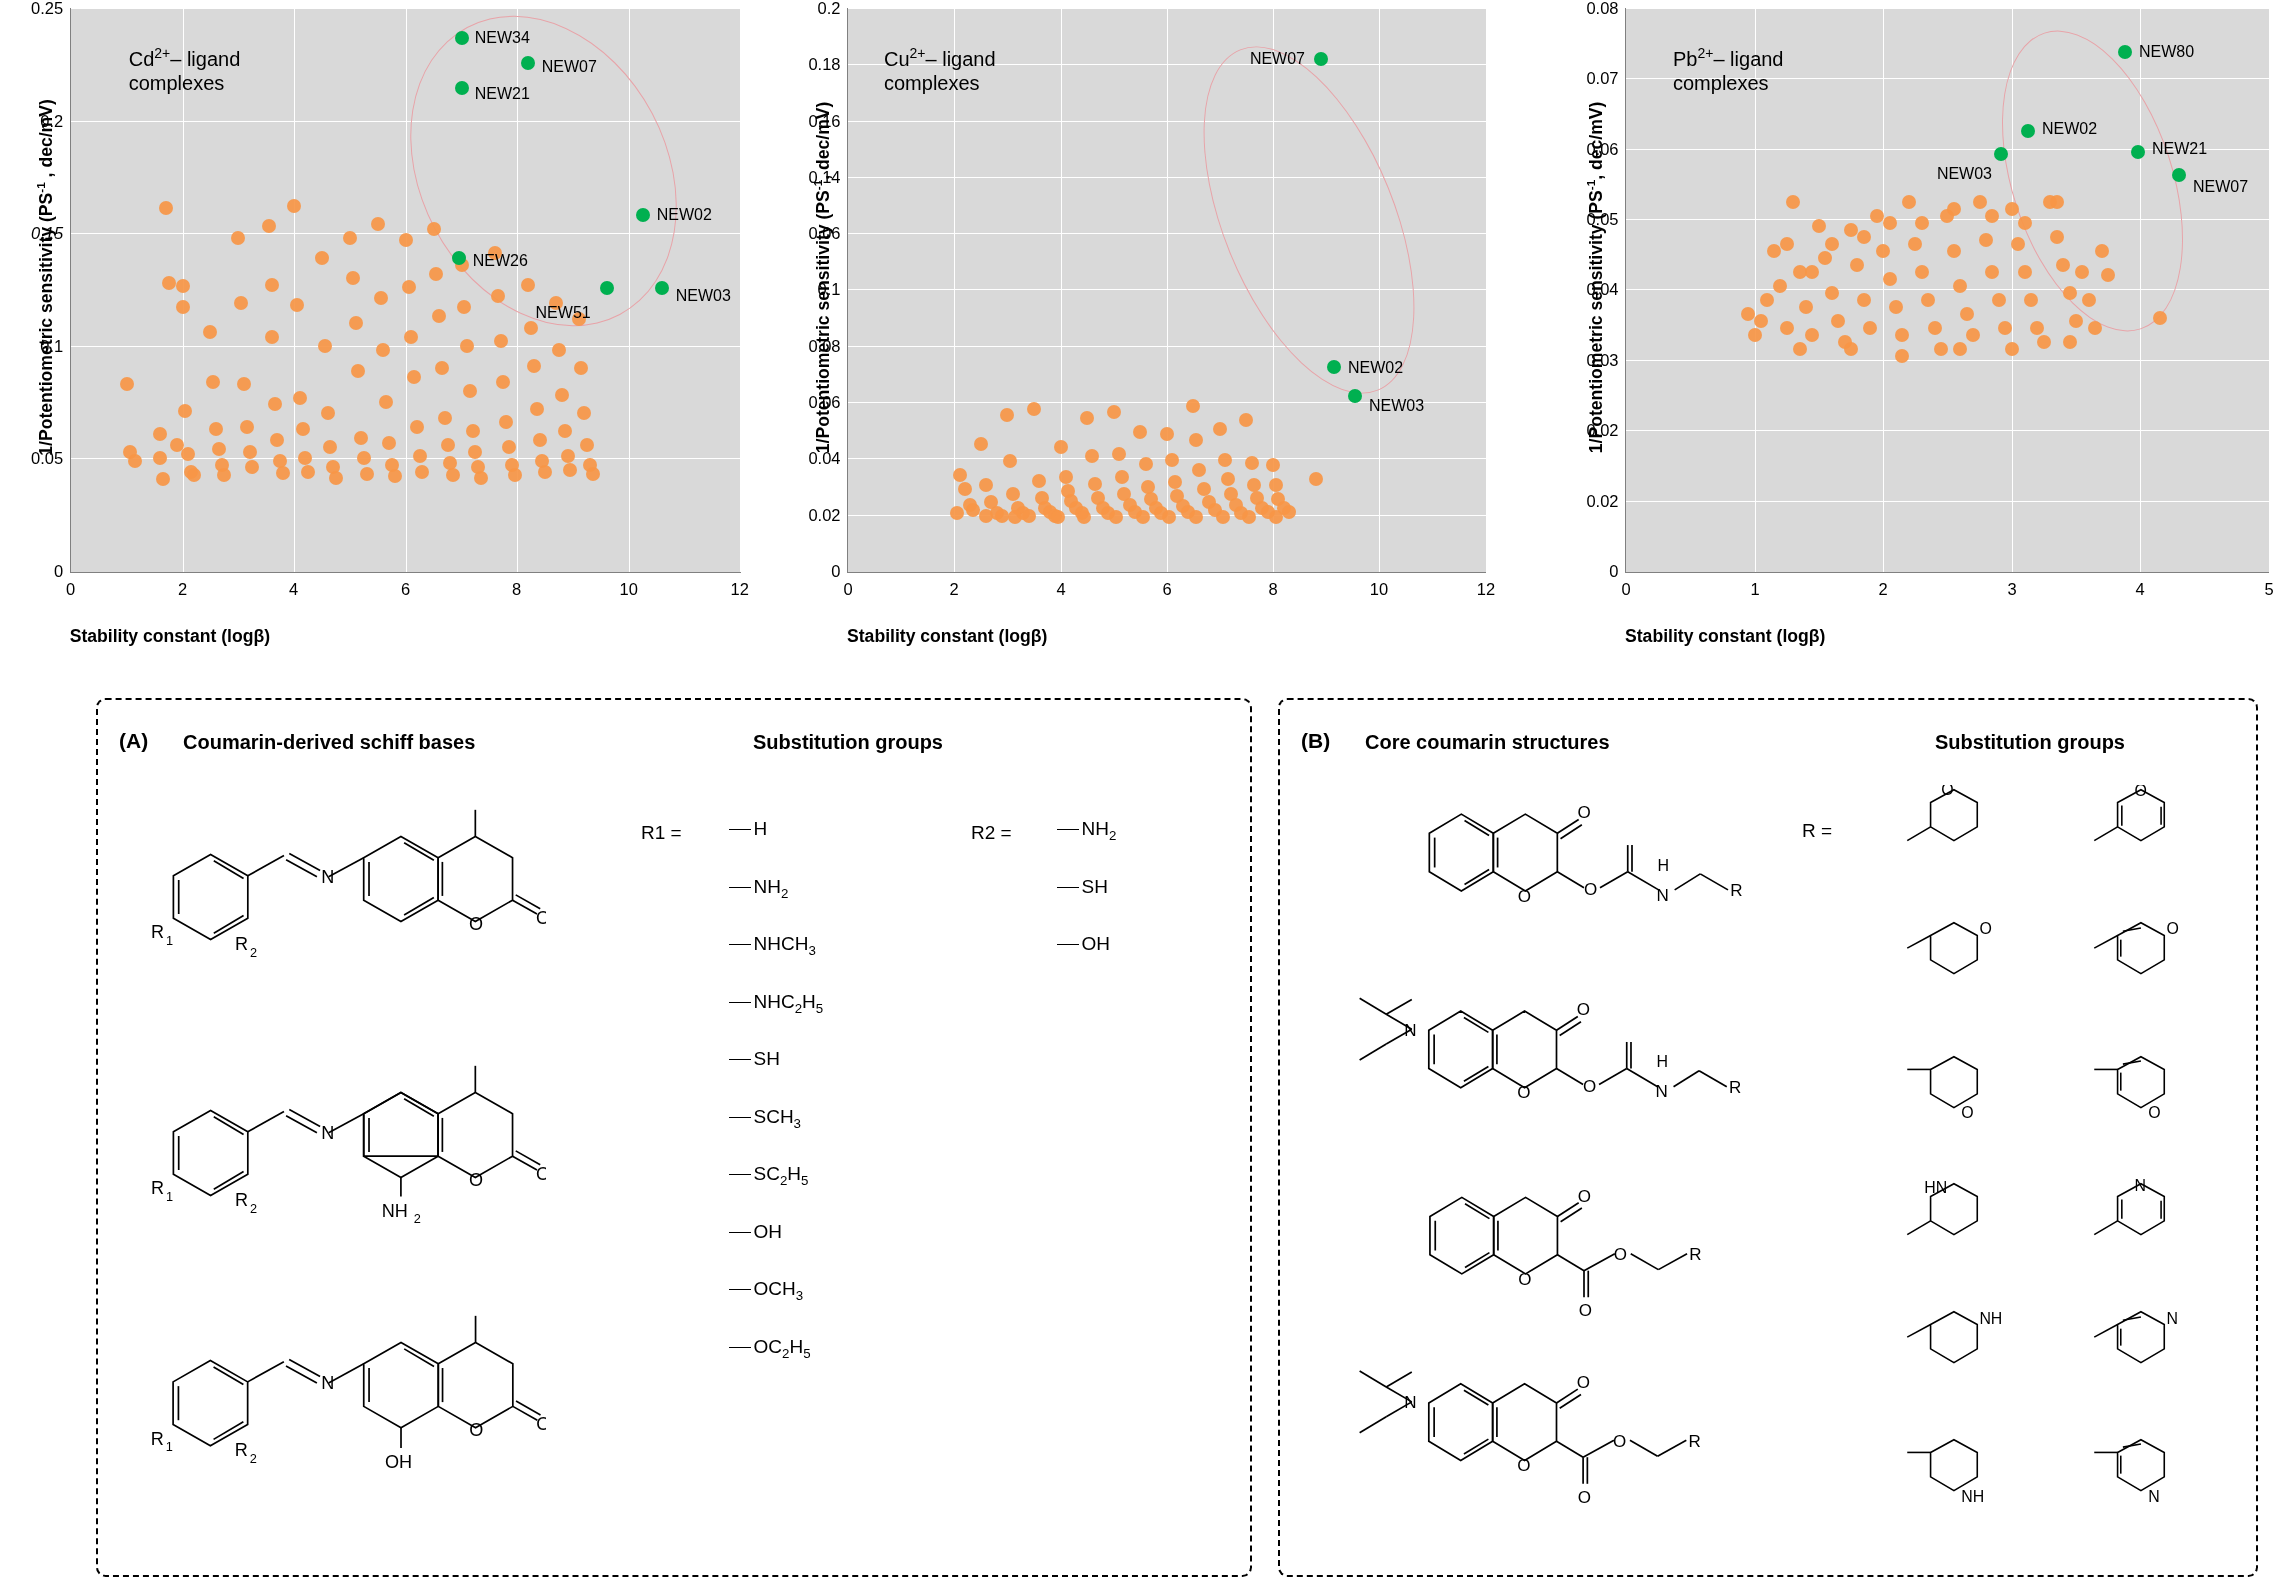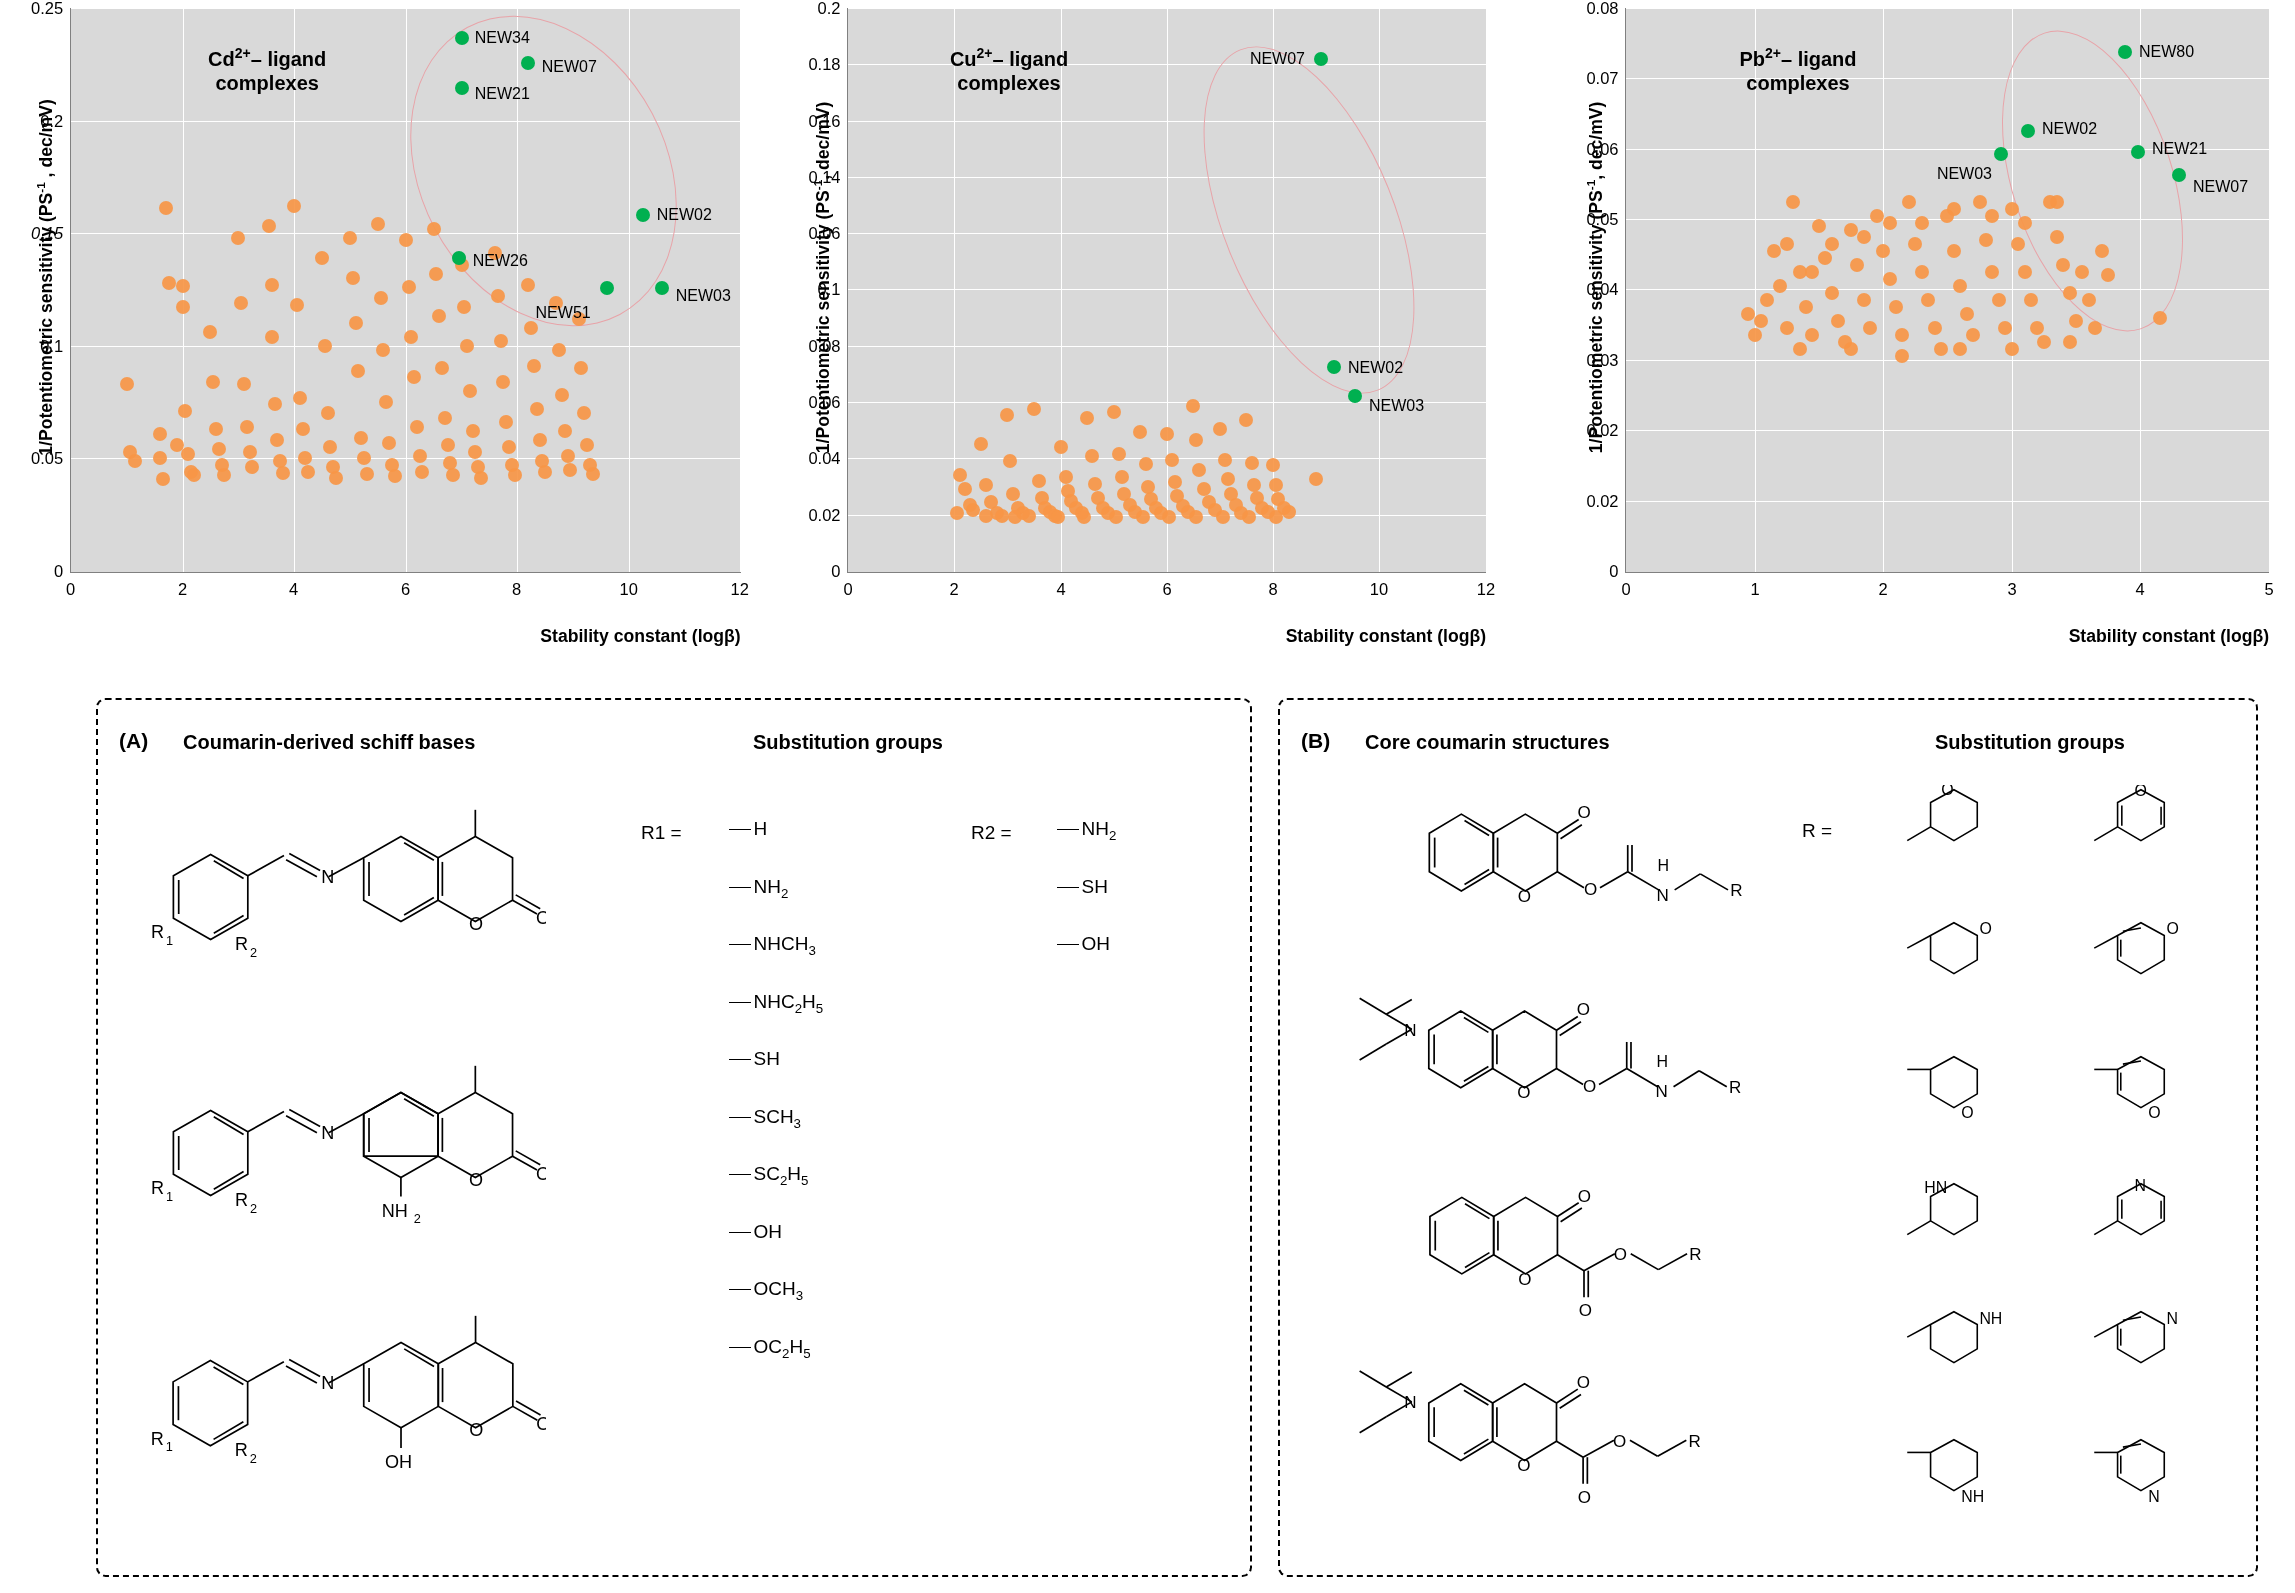--- a/index.html
+++ b/index.html
@@ -27,24 +27,24 @@
   .plot{position:absolute;left:0;top:0;right:0;bottom:0;background:#d9d9d9;
     border-left:1.6px solid #808080;border-bottom:1.6px solid #808080;box-sizing:border-box;}
   .gridv{position:absolute;top:0;bottom:0;width:1.1px;background:#ffffff;}
   .gridh{position:absolute;left:0;right:0;height:1.1px;background:#ffffff;}
 
   .ytick{position:absolute;right:100%;margin-right:7.5px;transform:translateY(-50%);
     font-size:16.5px;text-align:right;white-space:nowrap;}
   .xtick{position:absolute;top:100%;margin-top:8.5px;transform:translateX(-50%);
     font-size:16.5px;white-space:nowrap;}
 
-  .xlabel{position:absolute;left:0;right:0;top:618px;text-align:right;
+  .xlabel{position:absolute;left:0;right:0;top:618px;text-align:left;
     font-size:17.6px;font-weight:bold;}
 
-  .chart-title{position:absolute;font-size:20px;font-weight:bold;line-height:1.25;text-align:center;}
+  .chart-title{position:absolute;font-size:20px;font-weight:normal;line-height:1.25;text-align:left;}
   .chart-title sup{font-size:14px;}
 
   .dot{position:absolute;border-radius:50%;transform:translate(-50%,-50%);}
   .dot.o{background:#f79646;opacity:.92;width:14px;height:14px;}
   .dot.g{background:#00b050;width:14px;height:14px;}
 
   .ptlabel{position:absolute;font-size:16px;white-space:nowrap;transform:translateY(-50%);}
 
   .ellipse{position:absolute;border:1.1px solid #e8a3a8;border-radius:50%;}
 

